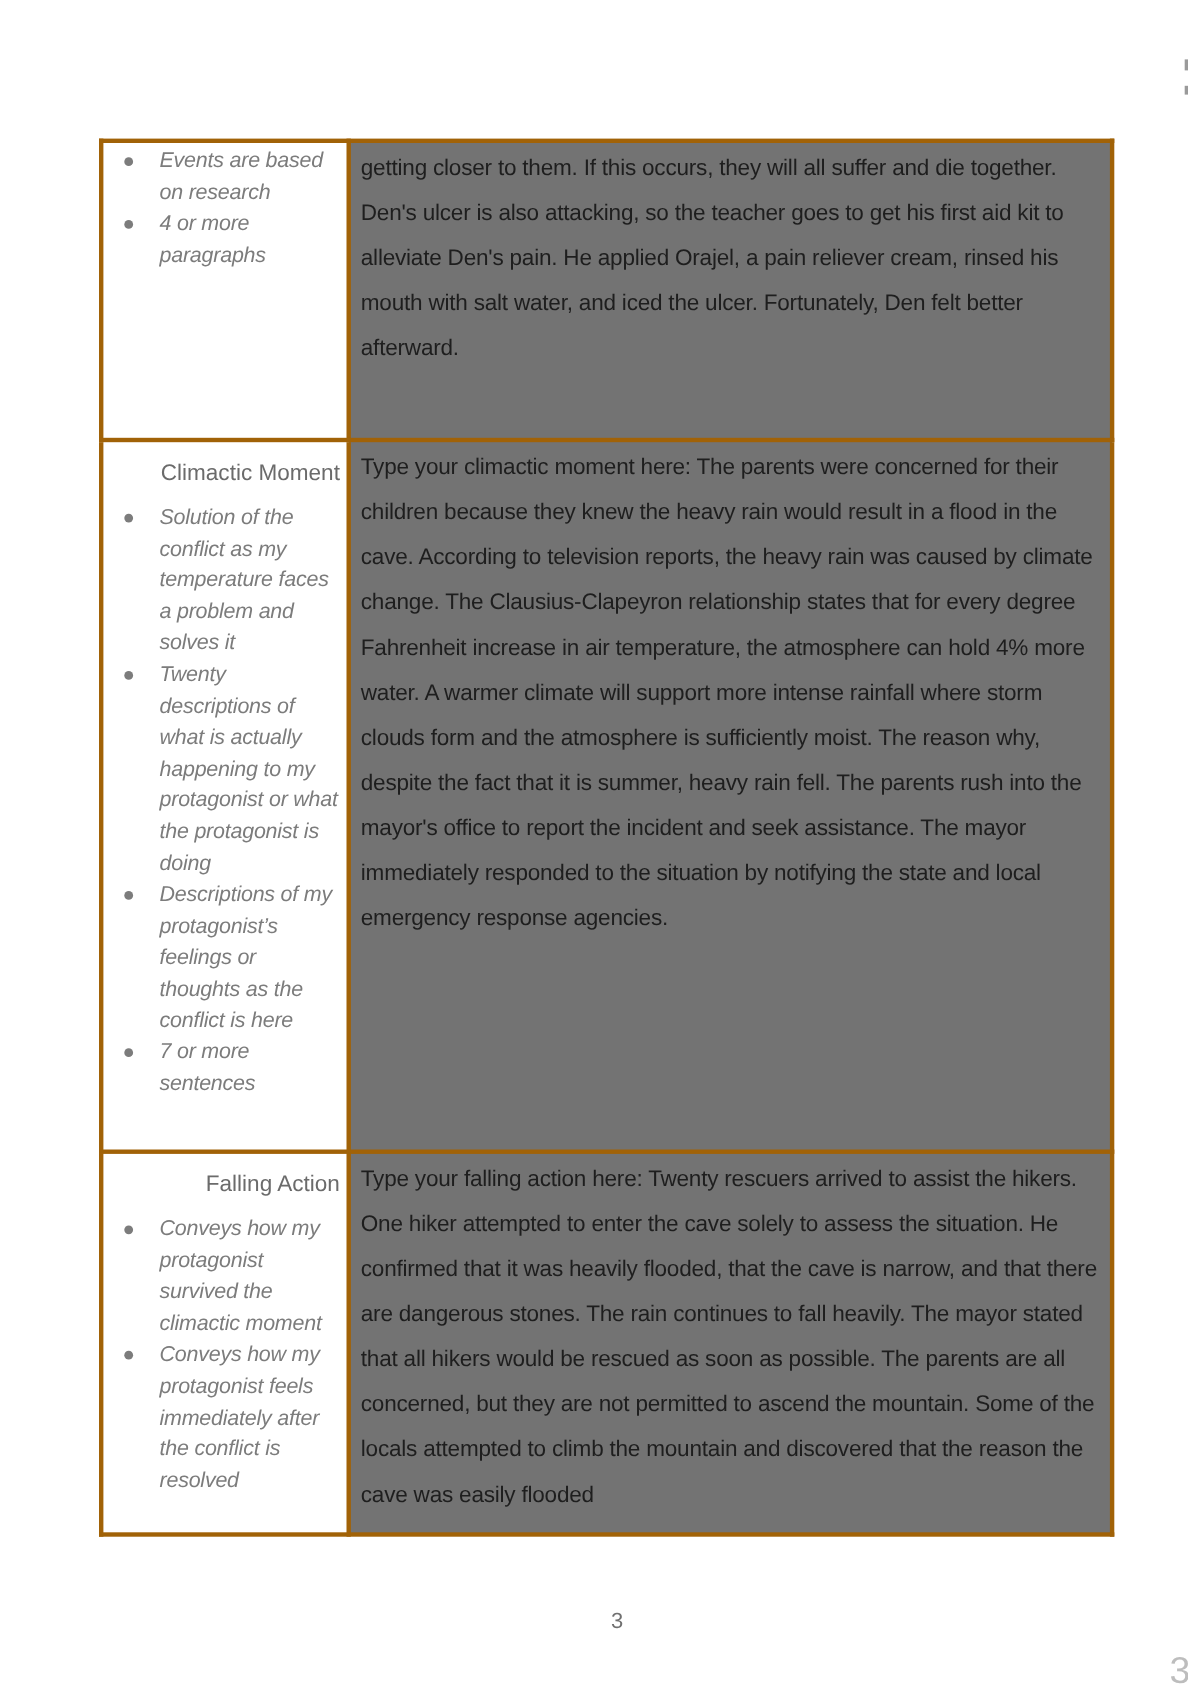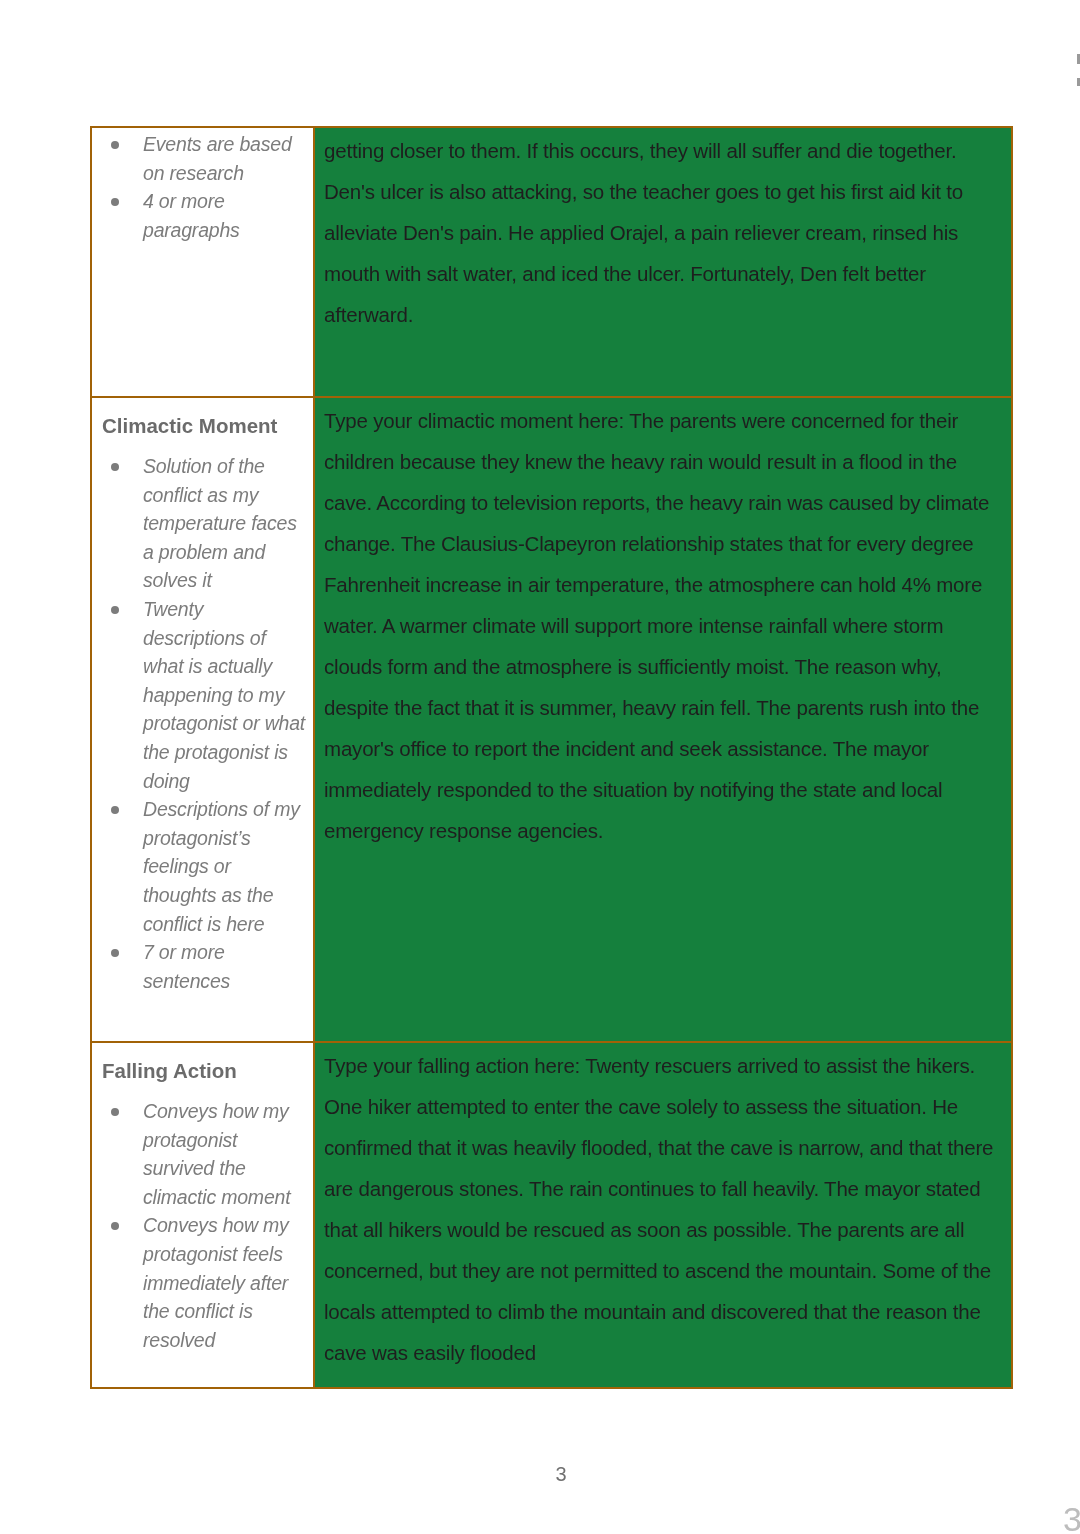--- a/index.html
+++ b/index.html
@@ -16,49 +16,50 @@
     }
     .page-table {
       position: absolute;
       left: 90px;
       top: 126px;
       width: 923px;
       border-collapse: collapse;
       table-layout: fixed;
     }
     .page-table td {
-      border: 2px solid #a16207;
+      border: 4px solid #a16207;
       vertical-align: top;
       padding: 0;
       margin-top: 20px;
     }
     .left-cell {
       width: 221px;
       background: #ffffff;
     }
     .right-cell {
-      background: #15803d;
+      background: #737373;
     }
     .left-inner {
       padding: 2px 6px 14px 10px;
     }
     .right-inner {
       padding: 2px 10px 14px 9px;
       font-size: 20.5px;
       line-height: 41px;
       color: #1e1e1e;
       letter-spacing: -0.2px;
     }
     .section-title {
-      font-weight: bold;
+      font-weight: normal;
       color: #6b6b6b;
       font-size: 20.5px;
       line-height: 24px;
       margin-top: 14px;
       margin-bottom: 14px;
+      text-align: right;
     }
     ul.criteria {
       list-style: none;
       margin: 0;
       padding: 0;
     }
     ul.criteria li {
       position: relative;
       padding-left: 41px;
       font-style: italic;

